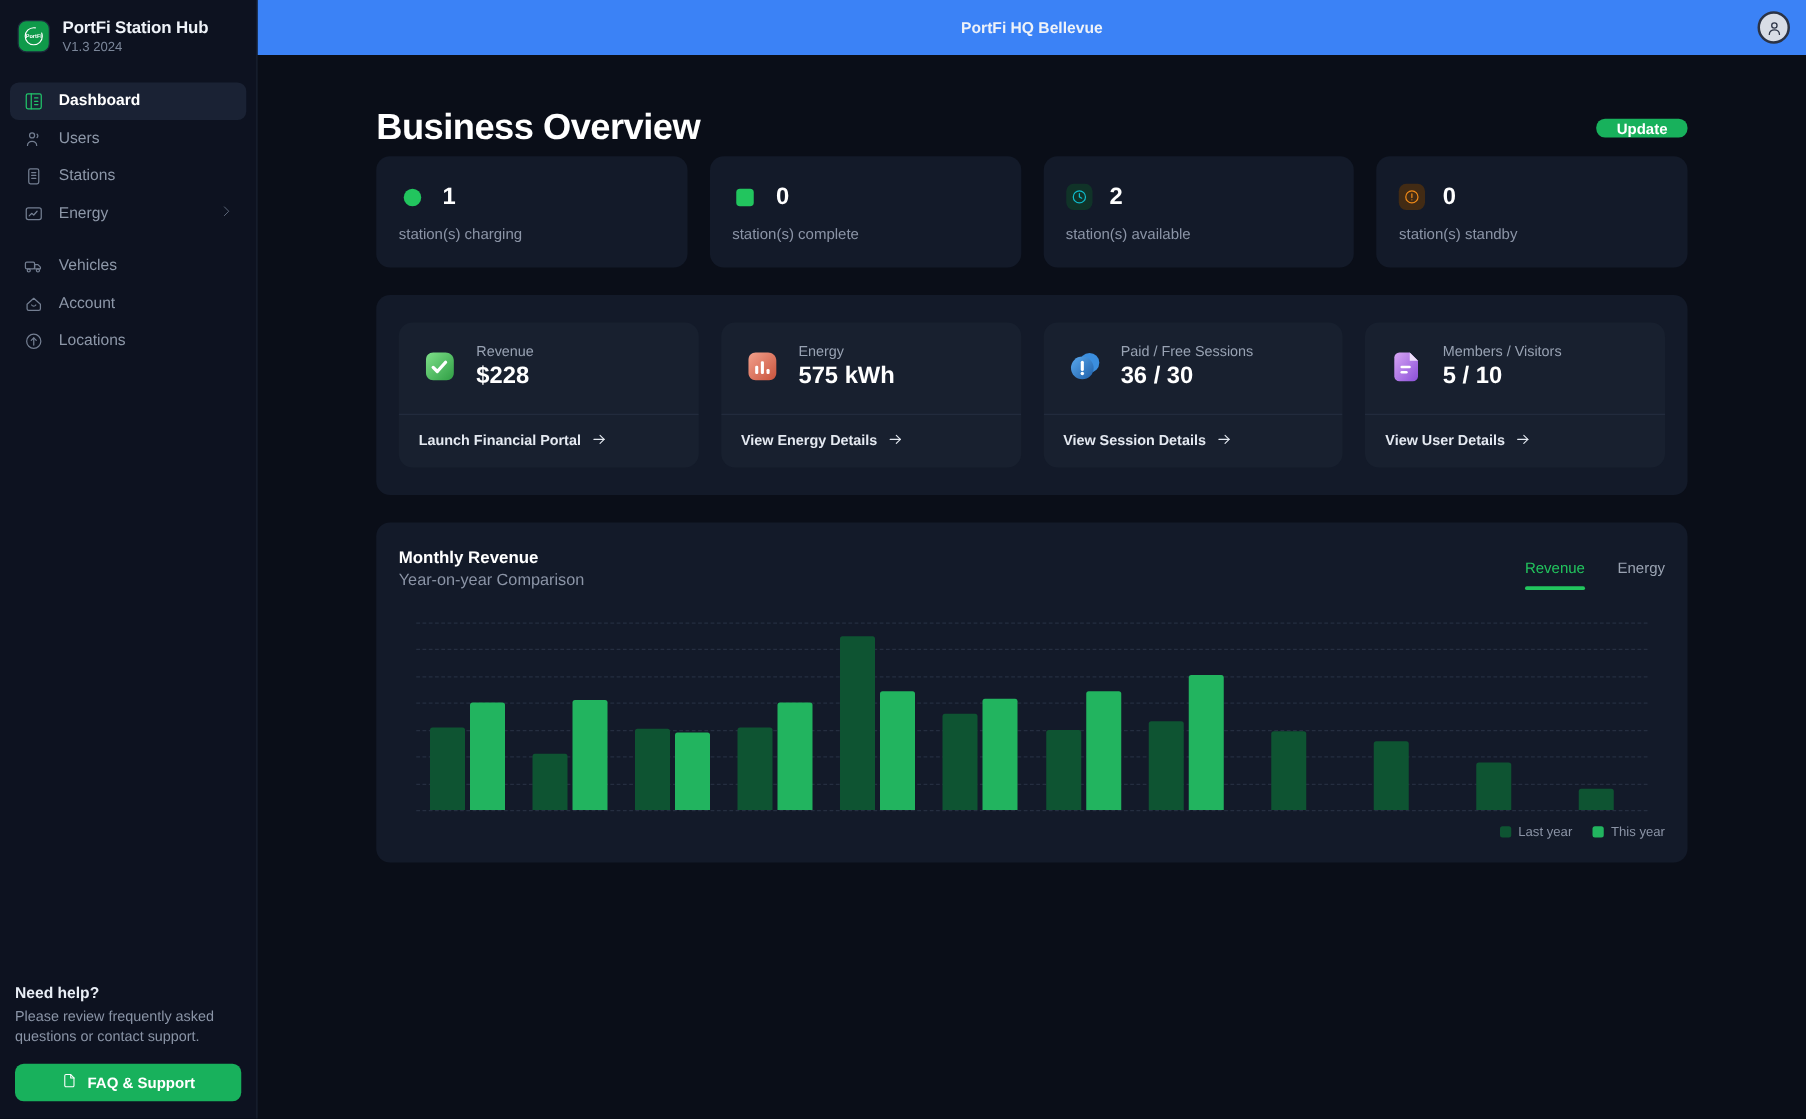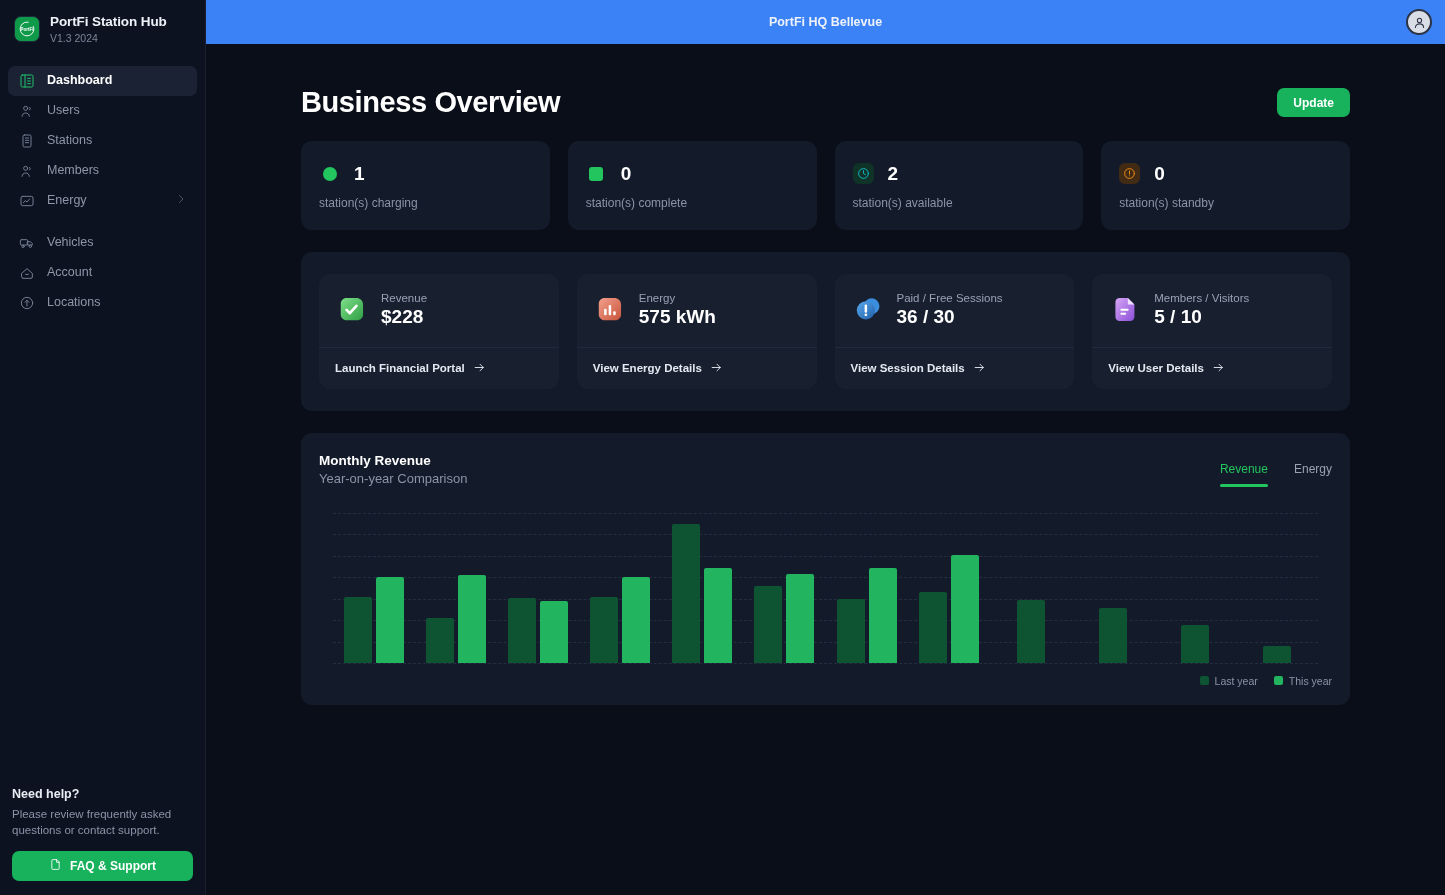--- a/index.html
+++ b/index.html
@@ -80,25 +80,25 @@
   .avatar {
     position: absolute; right: 13px; top: 9px;
     width: 26px; height: 26px; border-radius: 50%;
     background: #d8dde6; border: 2px solid #2b3345;
     display: flex; align-items: center; justify-content: center; cursor: pointer;
   }
   .avatar svg { width: 15px; height: 15px; stroke: #2e3648; fill: none; stroke-width: 1.7; stroke-linecap: round; stroke-linejoin: round; }
 
   .content { flex: 1; padding: 42px 95px 0 95px; overflow: hidden; }
 
-  .page-head { display: flex; align-items: center; justify-content: space-between; margin-bottom: 22px; }
+  .page-head { display: flex; align-items: center; justify-content: space-between; margin-bottom: 6px; }
   .page-title { font-size: 29px; font-weight: bold; color: #ffffff; letter-spacing: -0.4px; }
   .update-btn {
     background: #18b15c; color: #fff; border: none;
-    border-radius: 7px; height: 29px; padding: 0 16px;
+    border-radius: 7px; height: 15px; padding: 0 16px;
     font-size: 12px; font-weight: bold; cursor: pointer;
     font-family: "Liberation Sans", sans-serif;
   }
 
   
   .stat-row { display: flex; gap: 18px; margin-bottom: 22px; }
   .stat-card {
     flex: 1; background: #131a29; border-radius: 11px;
     padding: 22px 18px 20px 18px; min-height: 88px;
   }
@@ -208,30 +208,20 @@
         <svg viewBox="0 0 24 24">
             <rect x="6" y="3" width="12" height="18" rx="2"></rect>
             <line x1="9.5" y1="7.5" x2="14.5" y2="7.5"></line>
             <line x1="9.5" y1="11" x2="14.5" y2="11"></line>
             <line x1="9.5" y1="14.5" x2="14.5" y2="14.5"></line>
           </svg>
       </span>
       <span class="nav-label">Stations</span>
     </div>
 
-    <div class="nav-item">
-      <span class="nav-ico">
-        <svg viewBox="0 0 24 24">
-            <circle cx="10" cy="8" r="3"></circle>
-            <path d="M4.5 20c0-3 2.5-5 5.5-5s5.5 2 5.5 5"></path>
-            <path d="M16 6.5a2.6 2.6 0 0 1 0 4"></path>
-          </svg>
-      </span>
-      <span class="nav-label">Members</span>
-    </div>
 
     <div class="nav-item">
       <span class="nav-ico">
         <svg viewBox="0 0 24 24">
             <rect x="3" y="5" width="18" height="14" rx="2.5"></rect>
             <path d="M6.5 14.5l3-3 2.5 2 4-4.5"></path>
           </svg>
       </span>
       <span class="nav-label">Energy</span>
       <span class="nav-chevron">

